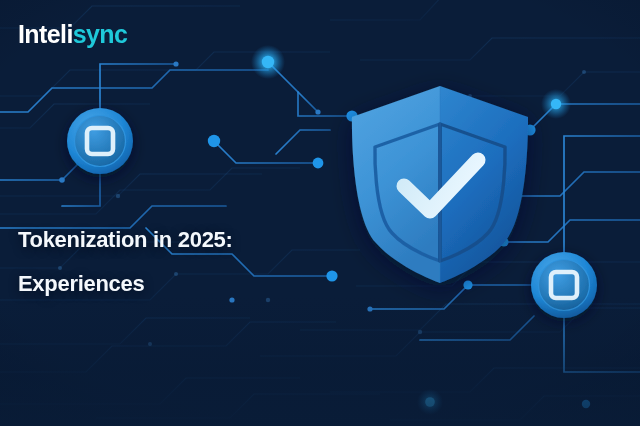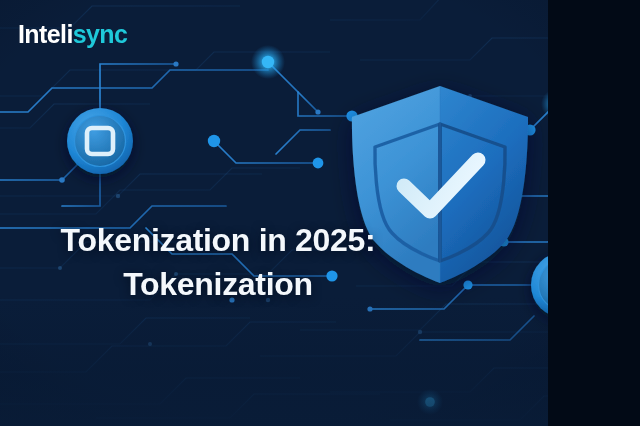--- a/index.html
+++ b/index.html
@@ -2,30 +2,29 @@
 <html><head>
 <meta charset="utf-8">
 <style>
   html, body {
     margin: 0;
     padding: 0;
     background: #020a16;
   }
   #banner {
     position: relative;
-    width: 548px;
+    width: 640px;
     height: 426px;
     overflow: hidden;
     font-family: "Liberation Sans", sans-serif;
     background:
       radial-gradient(120% 90% at 62% 38%, rgba(14,56,108,0.85) 0%, rgba(10,35,72,0.55) 42%, rgba(6,22,48,0) 72%),
       radial-gradient(90% 70% at 10% 18%, rgba(12,46,92,0.55) 0%, rgba(8,27,58,0) 65%),
       linear-gradient(170deg, #0a2game 0%, #0a2345 0%, #0b2445 22%, #0a1e3c 52%, #091a33 78%, #0a1b33 100%);
     background-color: #0a1d39;
-    text-align: center;
   }
   .layer {
     position: absolute;
     inset: 0;
     width: 640px;
     height: 426px;
   }
   .vignette {
     position: absolute;
     inset: 0;
@@ -56,21 +55,21 @@
   .logo .part-b { color: #1fc9da; }
 
   
   .headline {
     position: absolute;
     left: 18px;
     top: 218px;
     width: 400px;
     margin: 0;
     color: #f4f8fc;
-    font-size: 32px;
+    font-size: 22px;
     font-weight: bold;
     line-height: 44px;
     letter-spacing: -0.3px;
     text-shadow: 0 2px 10px rgba(3,12,28,0.75);
   }
   .headline .ln { display: block; white-space: nowrap; }
 </style>
 </head>
 <body>
 
@@ -256,16 +255,16 @@
 
   <div class="vignette"></div>
   <div class="bottom-fade"></div>
 
   <div class="logo">
     <span class="part-a">Inteli</span><span class="part-b">sync</span>
   </div>
 
   <h1 class="headline">
     <span class="ln">Tokenization in 2025:</span>
-    <span class="ln">Tokenization</span>
+    <span class="ln">Experiences</span>
   </h1>
 
 </div>
 
 </body></html>

